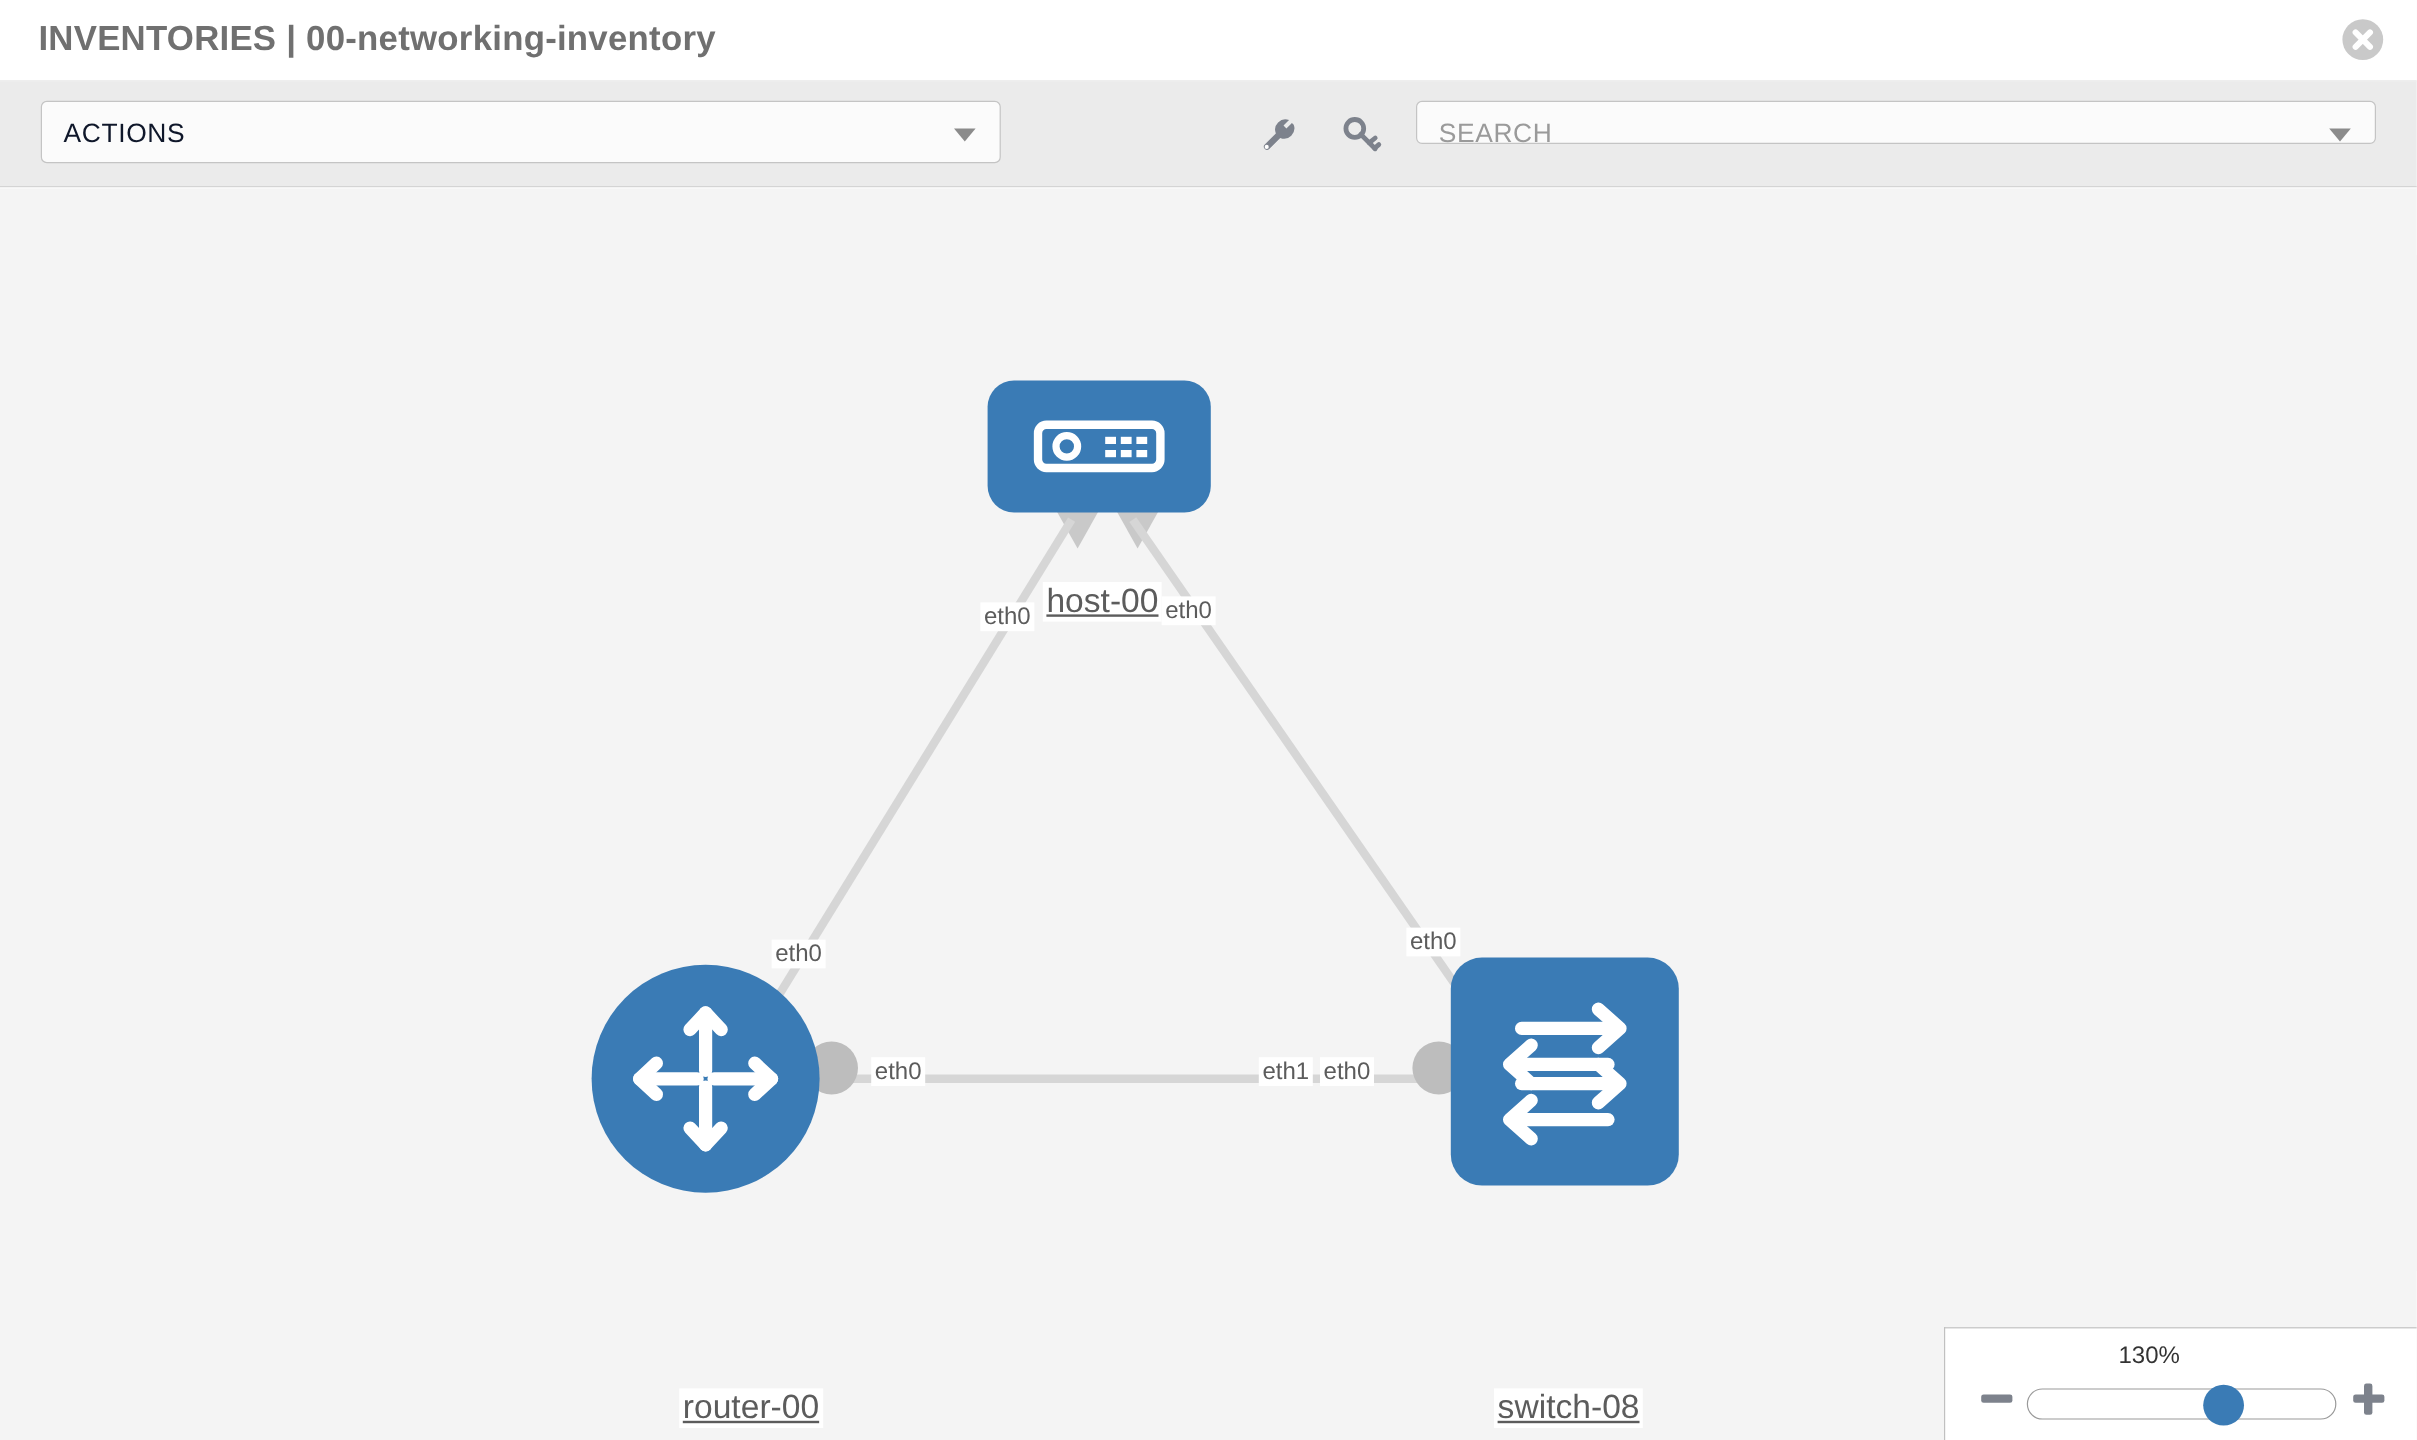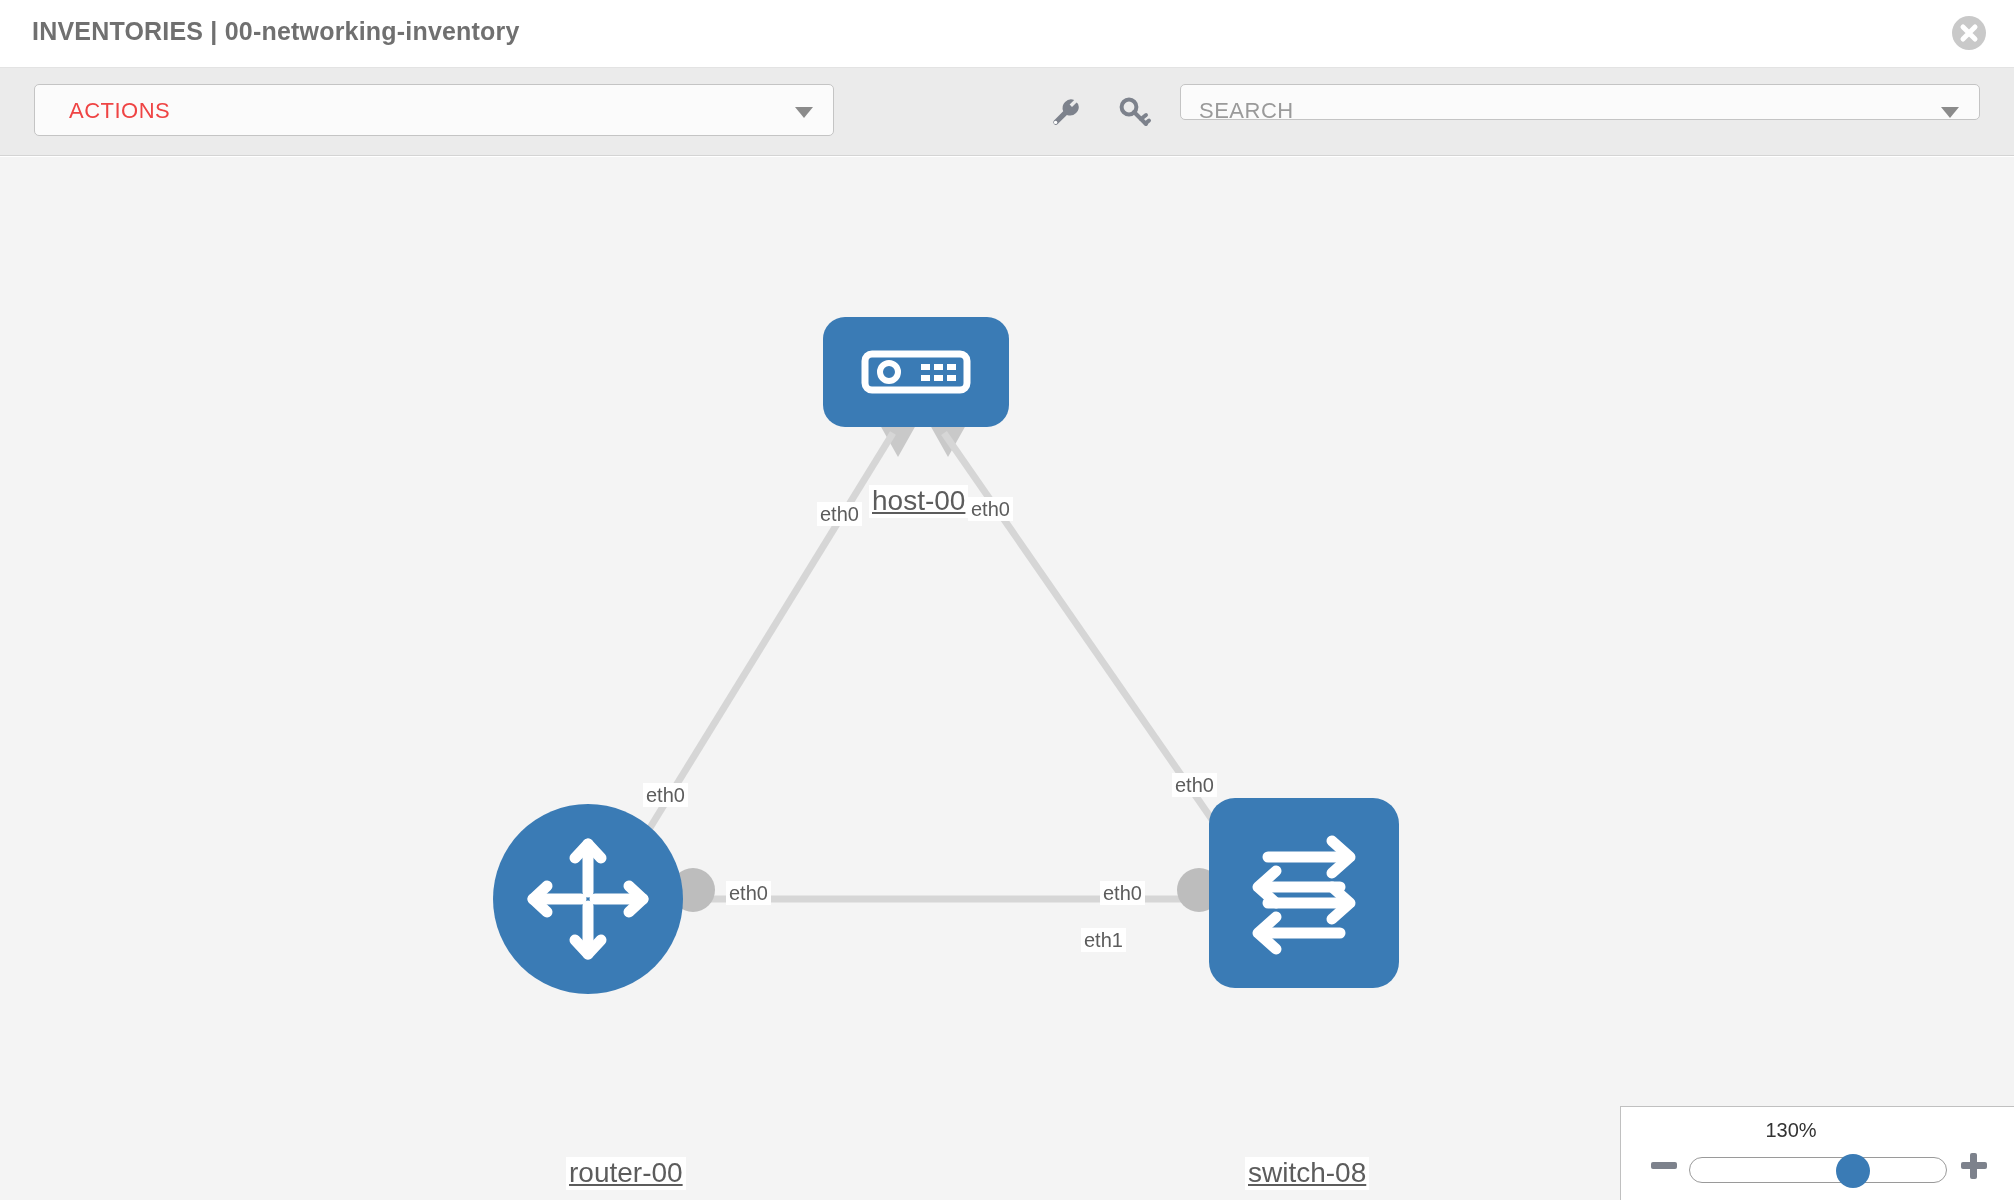--- a/index.html
+++ b/index.html
@@ -11,21 +11,21 @@
   }
   #app { position: relative; width: 2014px; height: 1200px; background: #ffffff; }
 
   
   .header {
     position: absolute; left: 0; top: 0; width: 2014px; height: 68px;
     background: #ffffff; border-bottom: 1px solid #e3e3e3;
   }
   .header-title {
     position: absolute; left: 32px; top: 17px;
-    font-size: 25px; font-weight: bold; color: #707070;
+    font-size: 29px; font-weight: bold; color: #707070;
     letter-spacing: 0.2px; white-space: nowrap;
   }
   .close-btn {
     position: absolute; right: 28px; top: 16px;
     width: 34px; height: 34px; border-radius: 50%;
     background: #c9c9c9; cursor: pointer;
   }
   .close-btn svg { display: block; }
 
   
@@ -33,21 +33,21 @@
     position: absolute; left: 0; top: 68px; width: 2014px; height: 88px;
     background: #ebebeb; border-bottom: 1px solid #d4d4d4;
   }
   .actions-select {
     position: absolute; left: 34px; top: 84px;
     width: 800px; height: 52px;
     background: #fbfbfb; border: 1px solid #c4c4c4; border-radius: 5px;
   }
   .actions-select .label {
     position: absolute; left: 18px; top: 13px;
-    font-size: 22px; color: #ef4444; letter-spacing: 0.5px; margin-left: 16px;
+    font-size: 22px; color: #0f172a; letter-spacing: 0.5px;
   }
   .caret {
     position: absolute; right: 20px; top: 22px;
     width: 0; height: 0;
     border-left: 9px solid transparent;
     border-right: 9px solid transparent;
     border-top: 11px solid #8b8b8b;
   }
   .tool-icon {
     position: absolute; top: 92px; width: 40px; height: 40px;
@@ -229,21 +229,21 @@
 
     <div class="nlabel port" style="left:817px; top:345px;">eth0</div>
     <div class="nlabel name" style="left:869px; top:328px;">host-00</div>
     <div class="nlabel port" style="left:968px; top:340px;">eth0</div>
 
     <div class="nlabel port" style="left:643px; top:626px;">eth0</div>
     <div class="nlabel port" style="left:1172px; top:616px;">eth0</div>
 
     <div class="nlabel port" style="left:726px; top:724px;">eth0</div>
     <div class="nlabel port" style="left:1100px; top:724px;">eth0</div>
-    <div class="nlabel port" style="left:1081px; top:724px;margin-top:47px;">eth1</div>
+    <div class="nlabel port" style="left:1049px; top:724px;">eth1</div>
 
     <div class="nlabel name" style="left:518px; top:1000px;margin-left:48px;">router-00</div>
     <div class="nlabel name" style="left:1245px; top:1000px;">switch-08</div>
   </div>
 
   <div class="zoom-panel">
     <div class="zoom-level">130%</div>
     <div class="zoom-minus">
       <svg width="30" height="30" viewBox="0 0 30 30" aria-hidden="true">
         <rect x="2" y="11" width="26" height="7" rx="2" fill="#7d828c"></rect>

